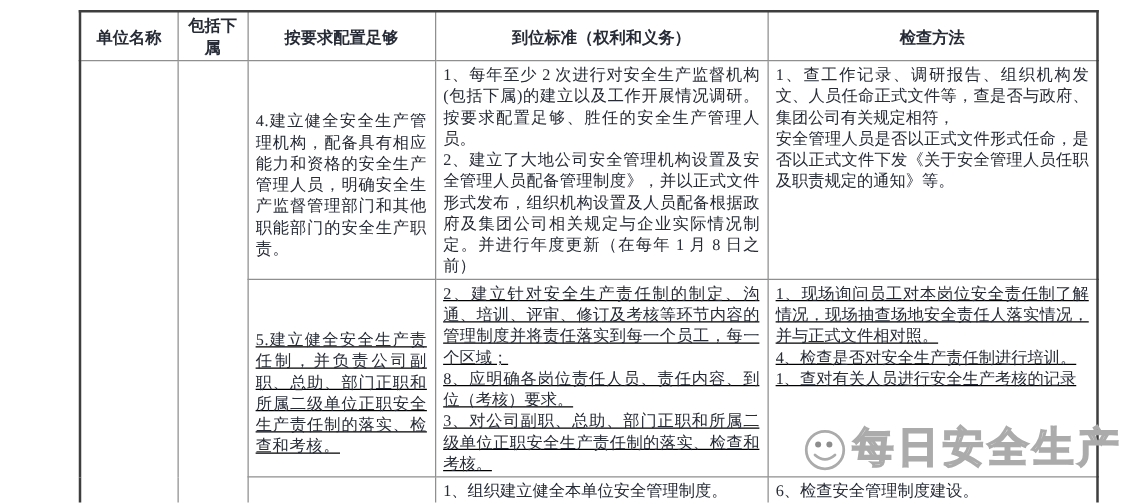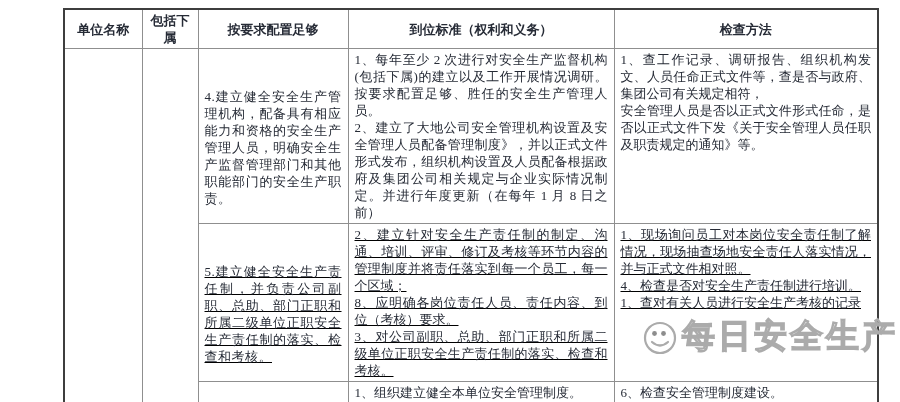--- a/index.html
+++ b/index.html
@@ -34,21 +34,21 @@
     text-align: center;
     font-weight: bold;
     padding: 2px 2px;
     height: 28px;
   }
   .doc-table td p { margin: 0; text-align: justify; }
   td.duty-cell p { letter-spacing: 0.5px; margin-top: 37px; }
   td.merged-cell { background: #ffffff; }
   .watermark {
     position: absolute;
-    left: 640px; top: 314px;
+    left: 640px; top: 336px;
     display: flex; align-items: center;
     z-index: 5;
     pointer-events: none;
   }
   .watermark .wm-icon { flex: 0 0 auto; margin-right: 2px; }
   .watermark .wm-text {
     font-family: "Liberation Sans", "DejaVu Sans", sans-serif;
     font-size: 33px;
     font-weight: bold;
     letter-spacing: 3px;

